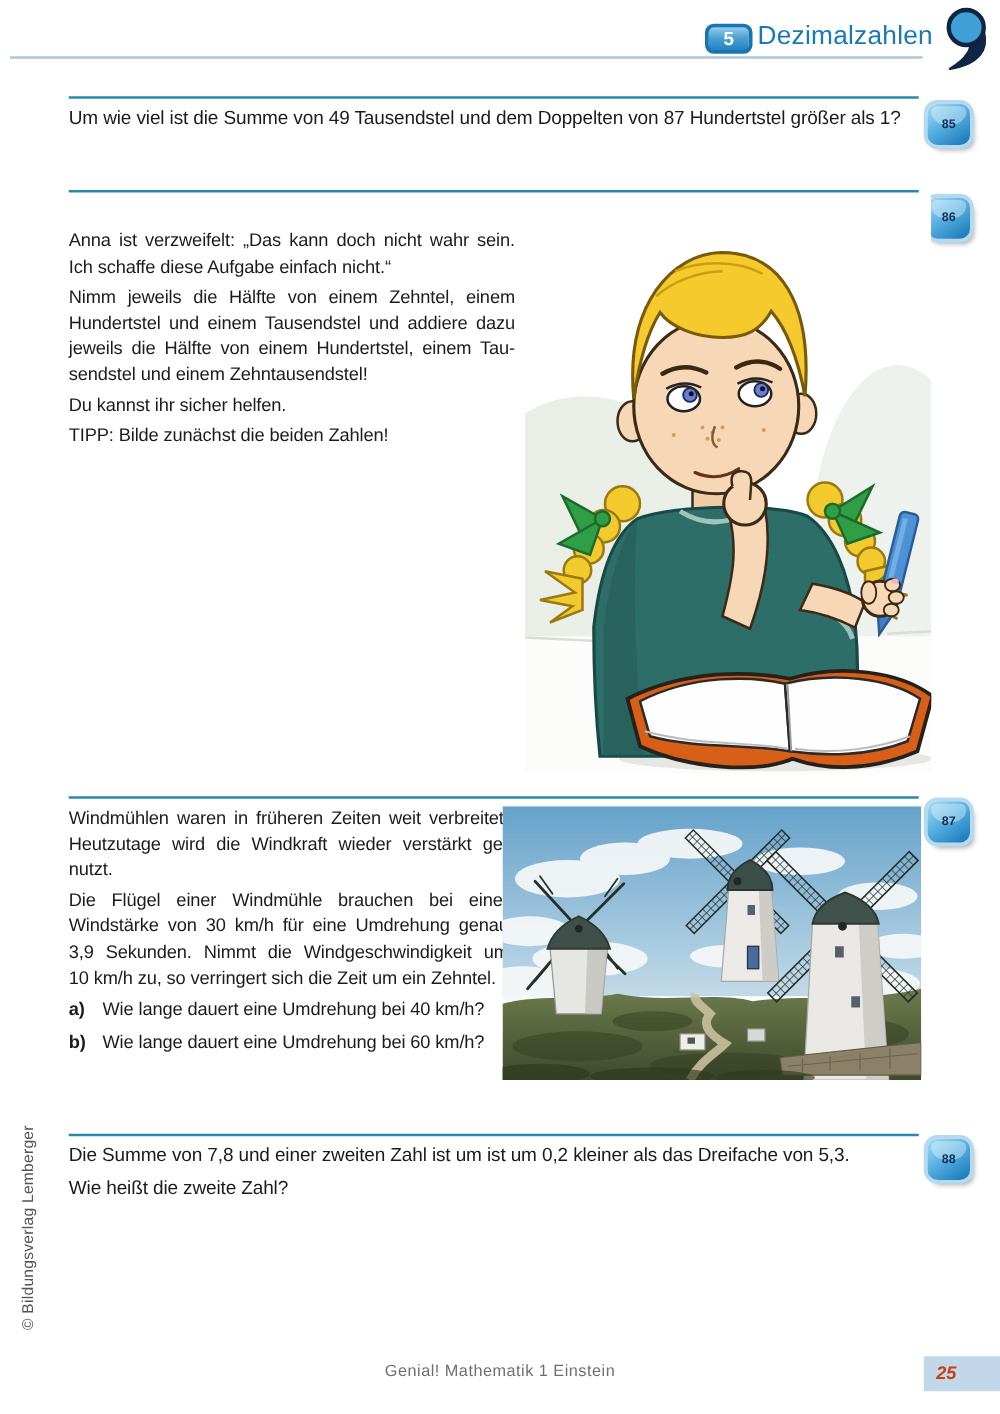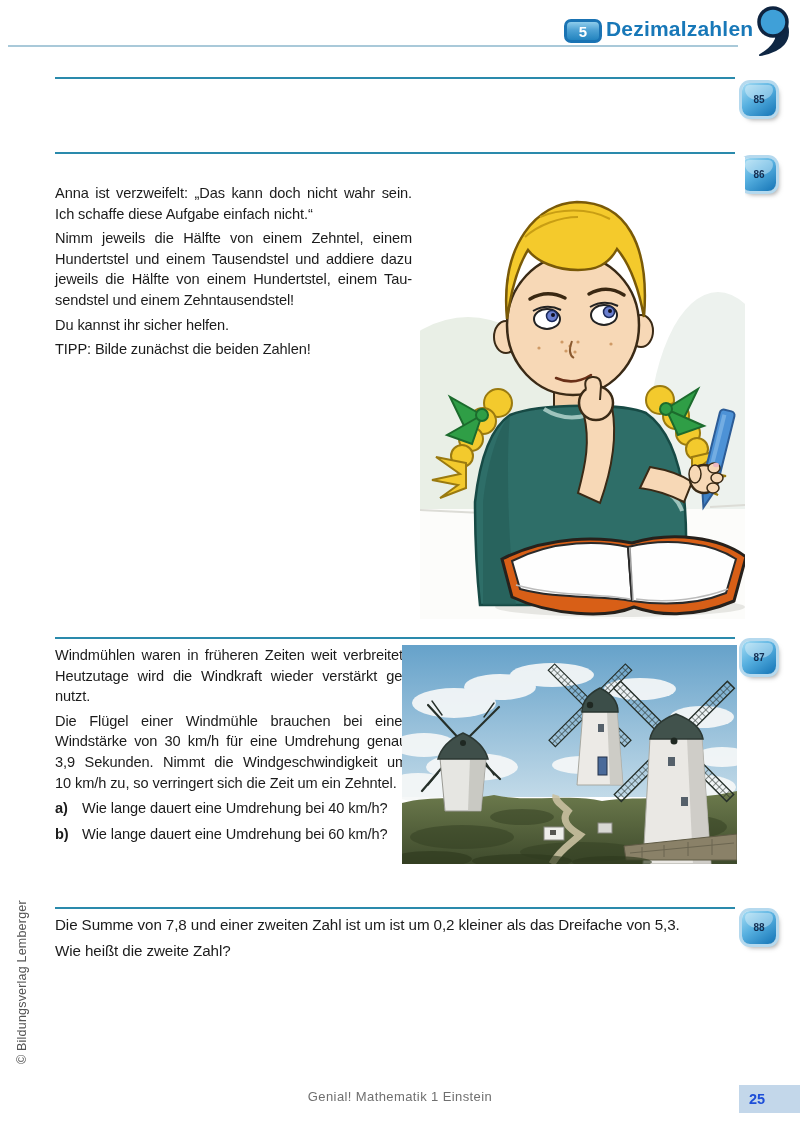--- a/index.html
+++ b/index.html
@@ -4,21 +4,21 @@
 <style>
   html,body{margin:0;padding:0;background:#ffffff;}
   .page{position:relative;width:800px;height:1131px;background:#ffffff;overflow:hidden;
         font-family:"Liberation Sans",sans-serif;color:#1b1b1b;}
 
   
   .header-rule{position:absolute;left:8px;top:45px;width:730px;height:2px;background:#a9c9d9;}
   .chapter-badge{position:absolute;left:564px;top:19px;width:32px;height:18px;border-radius:7px;
         border:3px solid #1a73b3;background:linear-gradient(180deg,#8fcdeb 0%,#4ea2d4 45%,#2384bf 100%);
         color:#ffffff;font-weight:bold;font-size:15px;display:flex;align-items:center;justify-content:center;}
-  .chapter-title{position:absolute;left:606px;top:17px;font-size:21px;font-weight:bold;color:#1878b8;letter-spacing:.2px;}
+  .chapter-title{position:absolute;left:606px;top:17px;font-size:21px;font-weight:normal;color:#1878b8;letter-spacing:.2px;}
   .logo{position:absolute;left:751px;top:5px;}
 
   
   .ex-rule{position:absolute;left:55px;width:680px;height:2px;background:#2a8aac;}
   .ex-badge{position:absolute;left:742px;width:34px;height:33px;border-radius:8px;
         background:linear-gradient(145deg,#a6ddf4 0%,#57b0e0 45%,#1474b6 100%);
         box-shadow:0 0 0 3px #b5d9ee, 3px 4px 4px rgba(110,110,110,.55);
         color:#122c50;font-weight:bold;font-size:10px;
         display:flex;align-items:center;justify-content:center;}
   .ex-badge::before{content:"";position:absolute;left:3px;right:3px;top:2px;height:46%;
@@ -38,41 +38,42 @@
   .ex87-text{left:55px;top:645px;width:352px;}
   .ex88-text{left:55px;top:914px;width:690px;font-size:15.2px;line-height:21px;}
 
   .illus{position:absolute;}
 
   
   .footer-title{position:absolute;left:0;right:0;top:1089px;text-align:center;
         font-size:13px;color:#6f6f6f;letter-spacing:.4px;}
   .page-box{position:absolute;left:739px;top:1085px;width:61px;height:28px;background:#c3d7ea;}
   .page-box span{display:inline-block;margin-left:10px;line-height:28px;
-        font-size:14.5px;font-weight:bold;color:#1d4ed8;}
+        font-size:14.5px;font-weight:bold;color:#c2410c;font-style:italic;}
 
   .copyright{position:absolute;left:15px;top:1064px;transform:rotate(-90deg);
         transform-origin:0 0;white-space:nowrap;font-size:12.5px;color:#555555;letter-spacing:.2px;}
 </style>
 </head>
 <body>
 
 <div class="page">
 
   <div class="header-rule"></div>
   <div class="chapter-badge">
     <span>5</span>
   </div>
   <div class="chapter-title">Dezimalzahlen</div>
   <svg class="logo" width="44" height="52" viewBox="0 0 44 52">
     <path d="M36,20 C40,35 32,46 9,50 C23,42 27,33 25,27 Z" fill="#0f2744" stroke="#0f2744" stroke-width="2" stroke-linejoin="round"></path>
     <circle cx="22" cy="17" r="14" fill="#3fa0d8" stroke="#0e2440" stroke-width="3.5"></circle>
   </svg>
 
   <div class="ex-rule" style="top:77px"></div>
+  <div class="ex-text ex85-text">Um wie viel ist die Summe von 49 Tausendstel und dem Doppelten von 87 Hundertstel größer als 1?</div>
   <div class="ex-badge" style="top:83px">
     <span>85</span>
   </div>
 
   <div class="ex-rule" style="top:152px"></div>
   <div class="ex-text ex86-text">
     <div class="para">
         <div class="jline">Anna ist verzweifelt: „Das kann doch nicht wahr sein.</div>
         <div class="jline last">Ich schaffe diese Aufgabe einfach nicht.“</div>
       </div>

